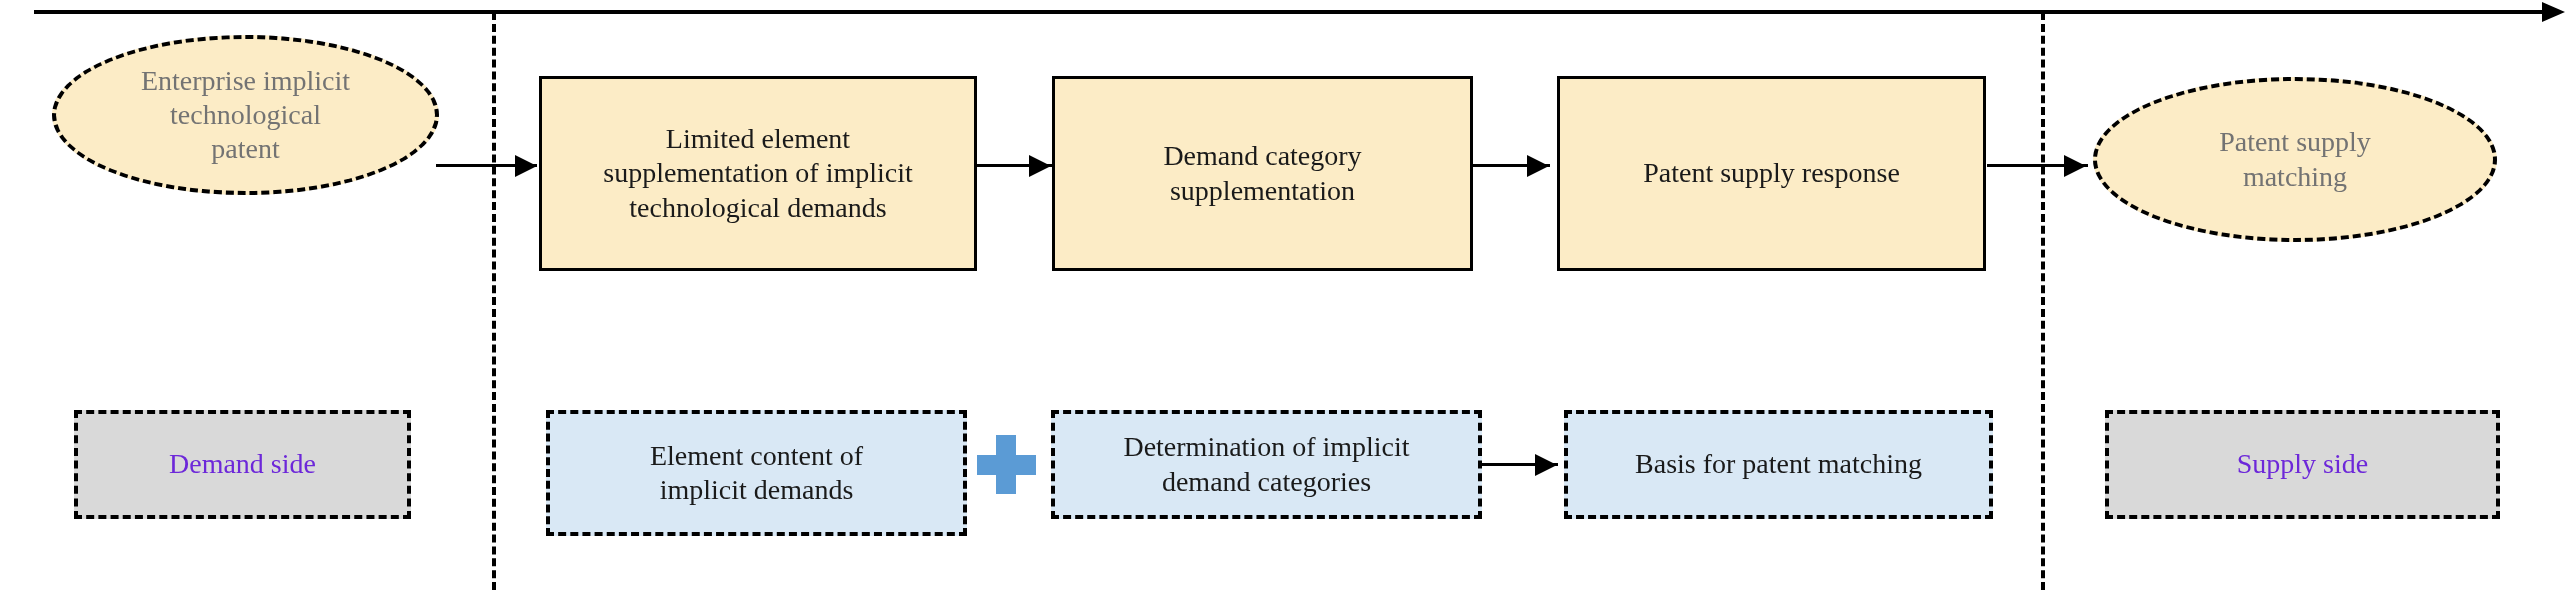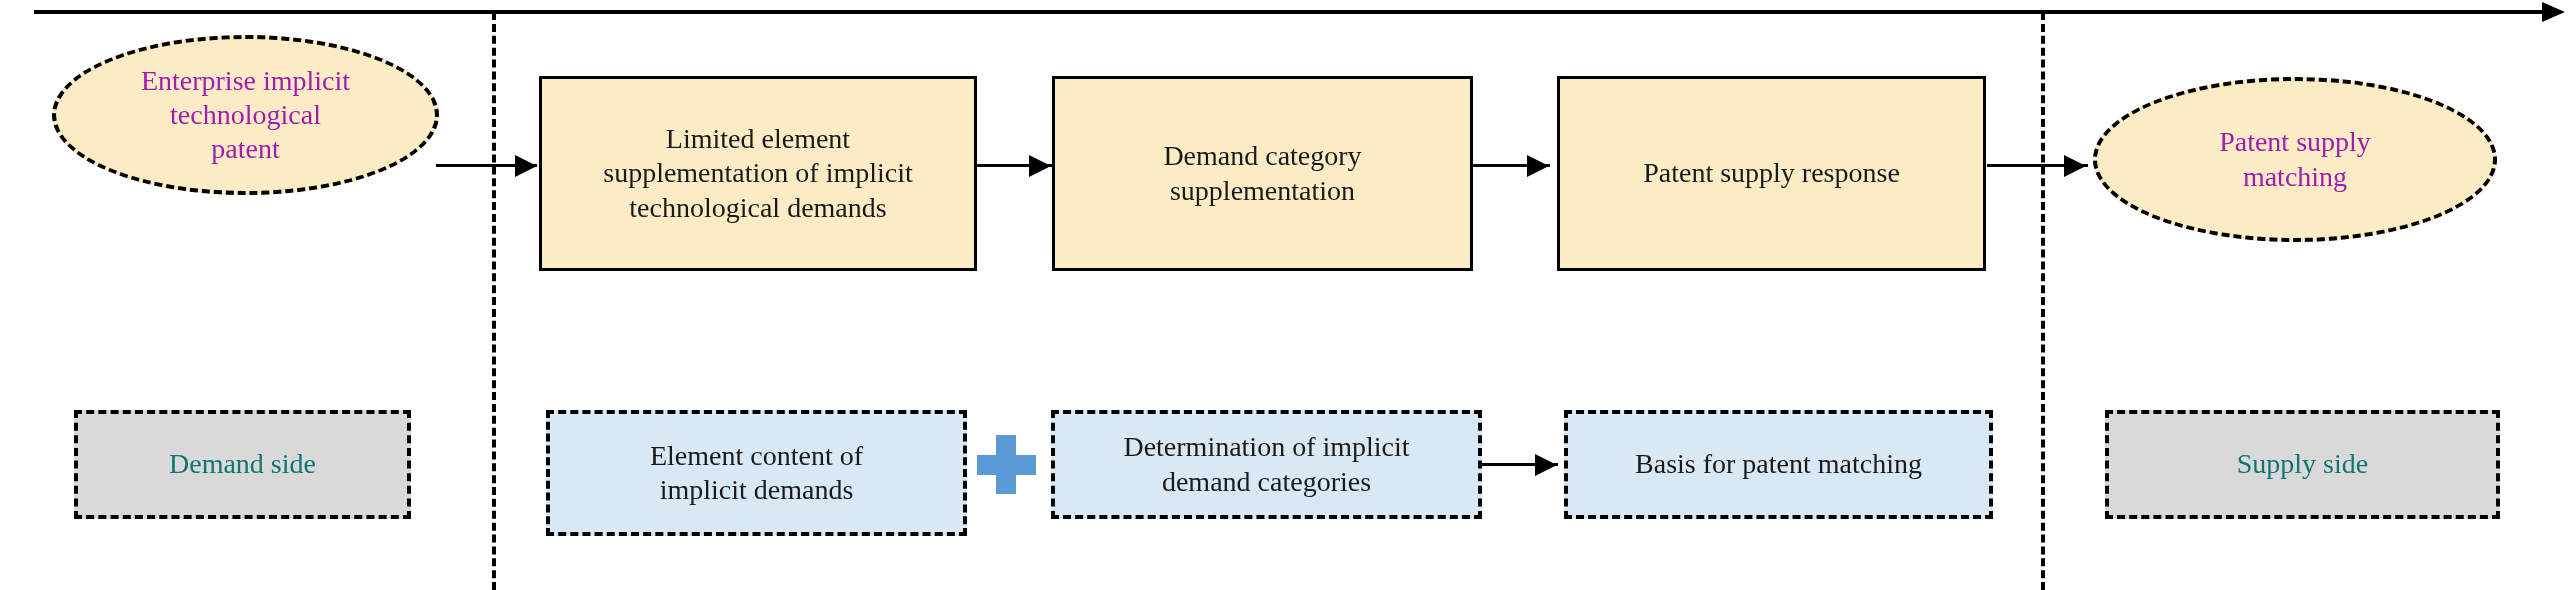--- a/index.html
+++ b/index.html
@@ -53,21 +53,21 @@
     box-sizing: border-box;
     border: 4.2px dashed #000000;
     border-radius: 50%;
     background: #fcecc6;
     display: flex;
     align-items: center;
     justify-content: center;
     text-align: center;
     line-height: 1.22;
     font-size: 28px;
-    color: #a21caf;
+    color: #737373;
     padding: 0 22px;
   }
 
   
   .proc-box {
     position: absolute;
     box-sizing: border-box;
     border: 3.4px solid #000000;
     background: #fcecc6;
     display: flex;
@@ -101,21 +101,21 @@
     position: absolute;
     box-sizing: border-box;
     border: 4.2px dashed #000000;
     background: #d9d9d9;
     display: flex;
     align-items: center;
     justify-content: center;
     text-align: center;
     line-height: 1.22;
     font-size: 28px;
-    color: #0f766e;
+    color: #6d28d9;
   }
 
   
   .conn {
     position: absolute;
     height: 3.4px;
     background: #000000;
   }
   .conn-head {
     position: absolute;

